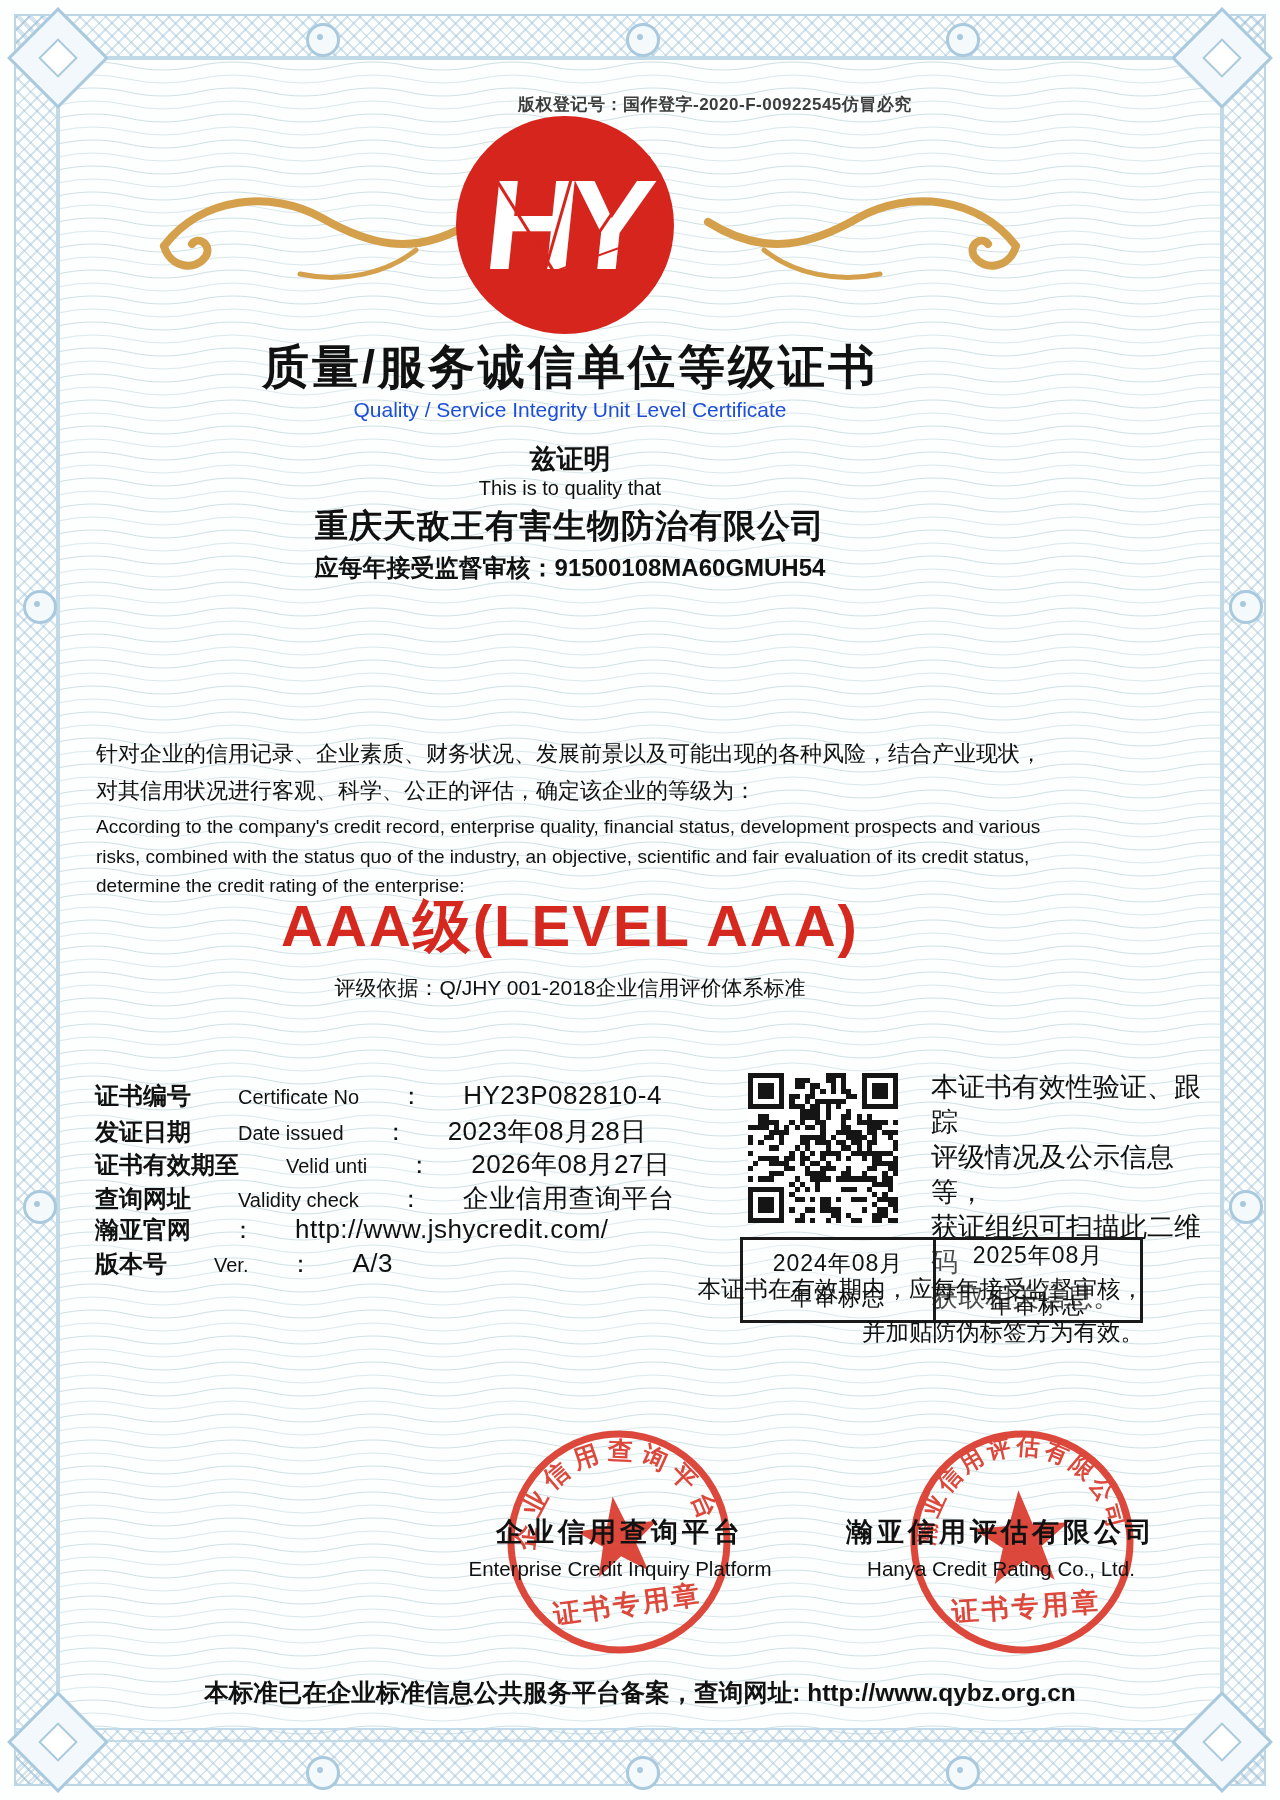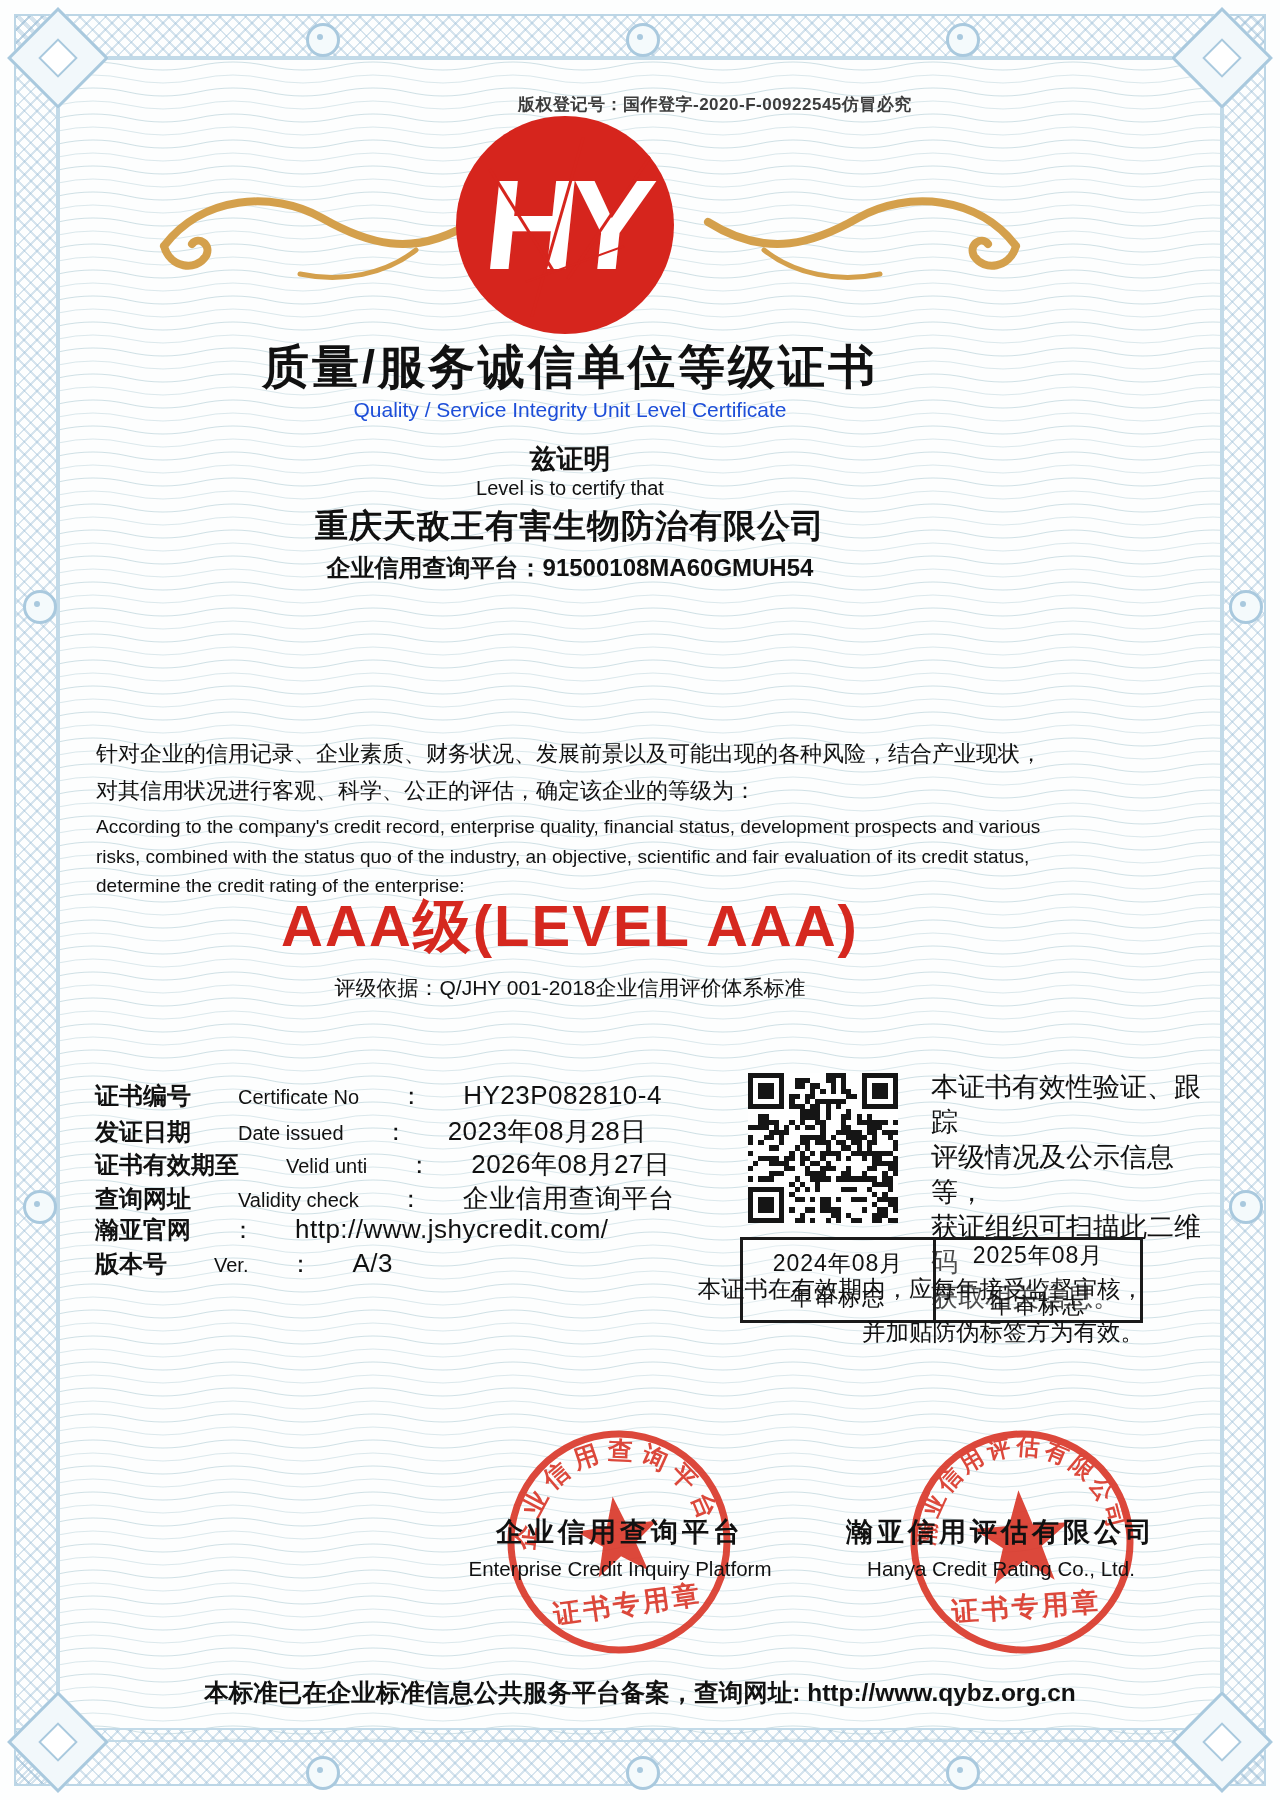--- a/index.html
+++ b/index.html
@@ -140,23 +140,23 @@
     <span class="mono">HY</span>
     <i class="crack ck1"></i>
     <i class="crack ck2"></i>
     <i class="crack ck3"></i>
     <i class="crack ck4"></i>
   </div>
 
   <div class="cline title-cn">质量/服务诚信单位等级证书</div>
   <div class="cline title-en">Quality / Service Integrity Unit Level Certificate</div>
   <div class="cline certify-cn">兹证明</div>
-  <div class="cline certify-en">Level is to certify that</div>
+  <div class="cline certify-en">This is to quality that</div>
   <div class="cline company">重庆天敌王有害生物防治有限公司</div>
-  <div class="cline creditcode">企业信用查询平台：91500108MA60GMUH54</div>
+  <div class="cline creditcode">应每年接受监督审核：91500108MA60GMUH54</div>
 
   <div class="para-cn">针对企业的信用记录、企业素质、财务状况、发展前景以及可能出现的各种风险，结合产业现状，对其信用状况进行客观、科学、公正的评估，确定该企业的等级为：</div>
   <div class="para-en">According to the company's credit record, enterprise quality, financial status, development prospects and various risks, combined with the status quo of the industry, an objective, scientific and fair evaluation of its credit status, determine the credit rating of the enterprise:</div>
 
   <div class="cline aaa">AAA级(LEVEL AAA)</div>
   <div class="cline basis-cn">评级依据：Q/JHY 001-2018企业信用评价体系标准</div>
 
   <div class="info">
     <div class="row">
       <span class="lcn">证书编号</span>

